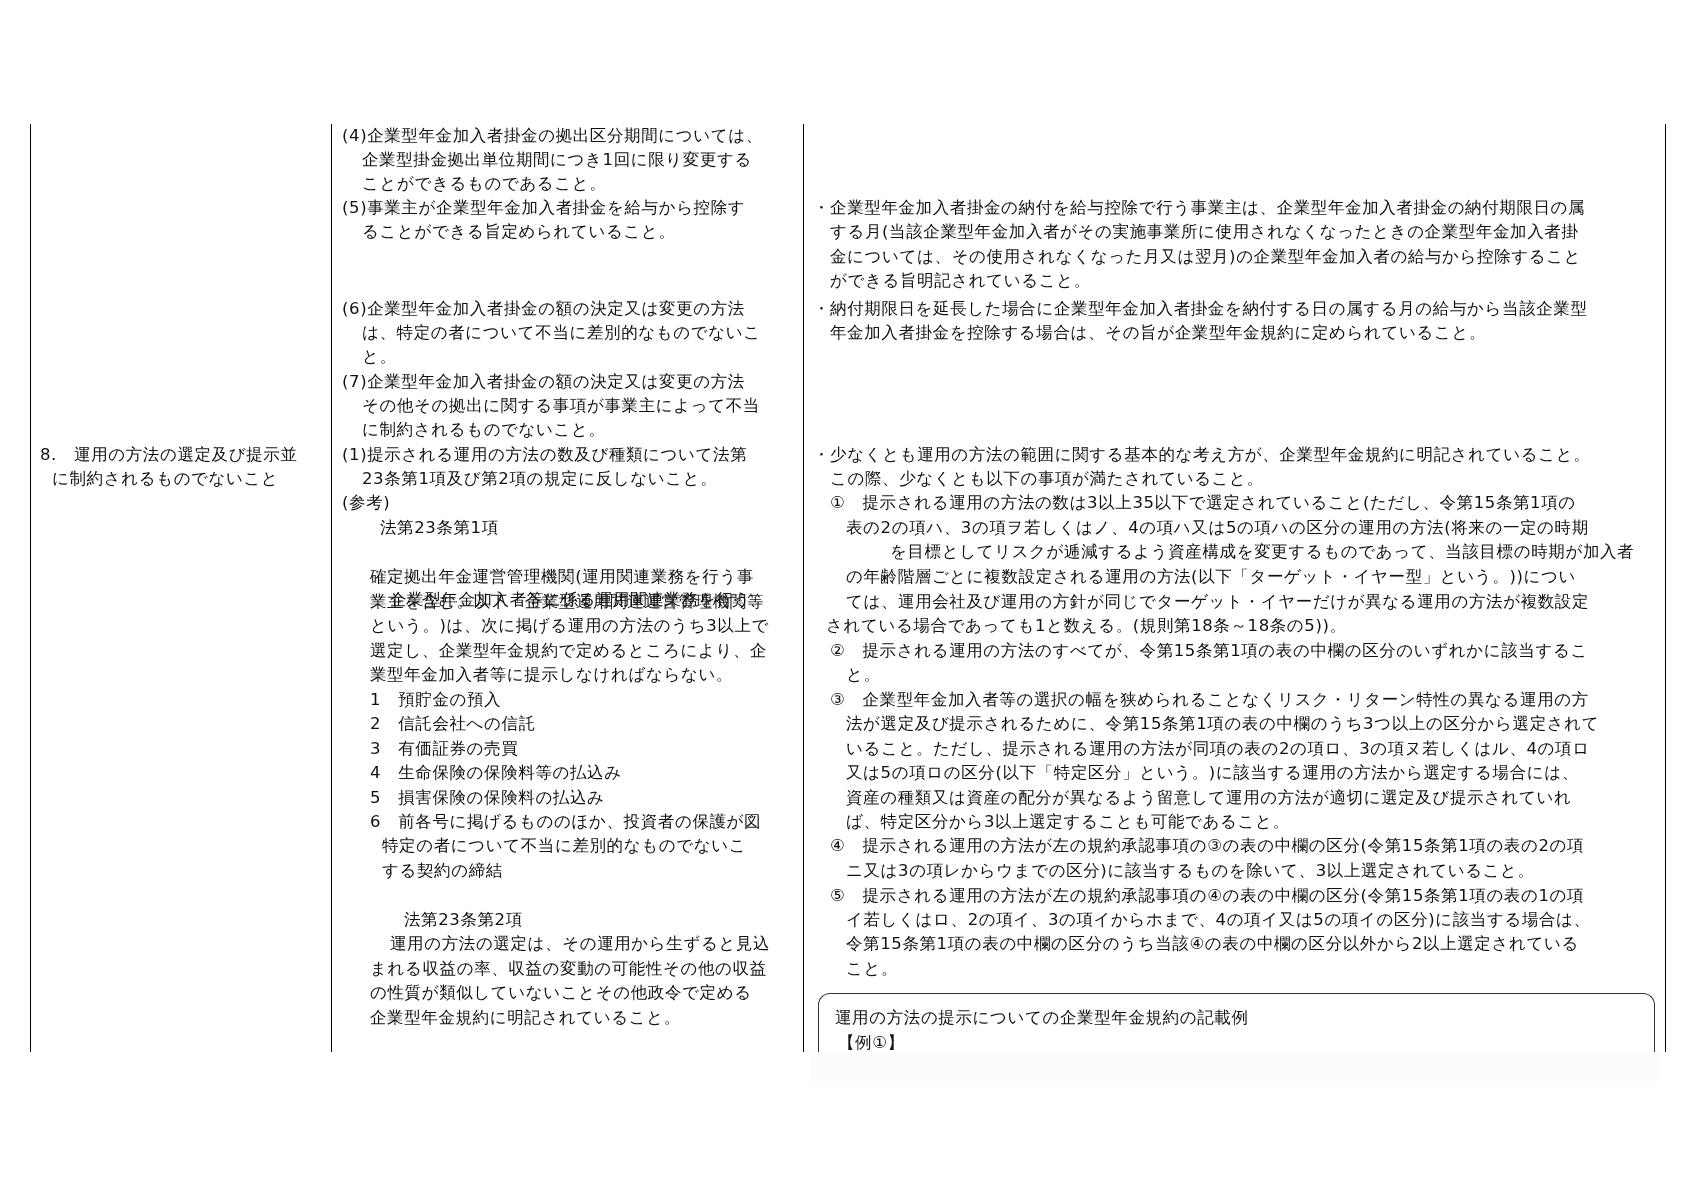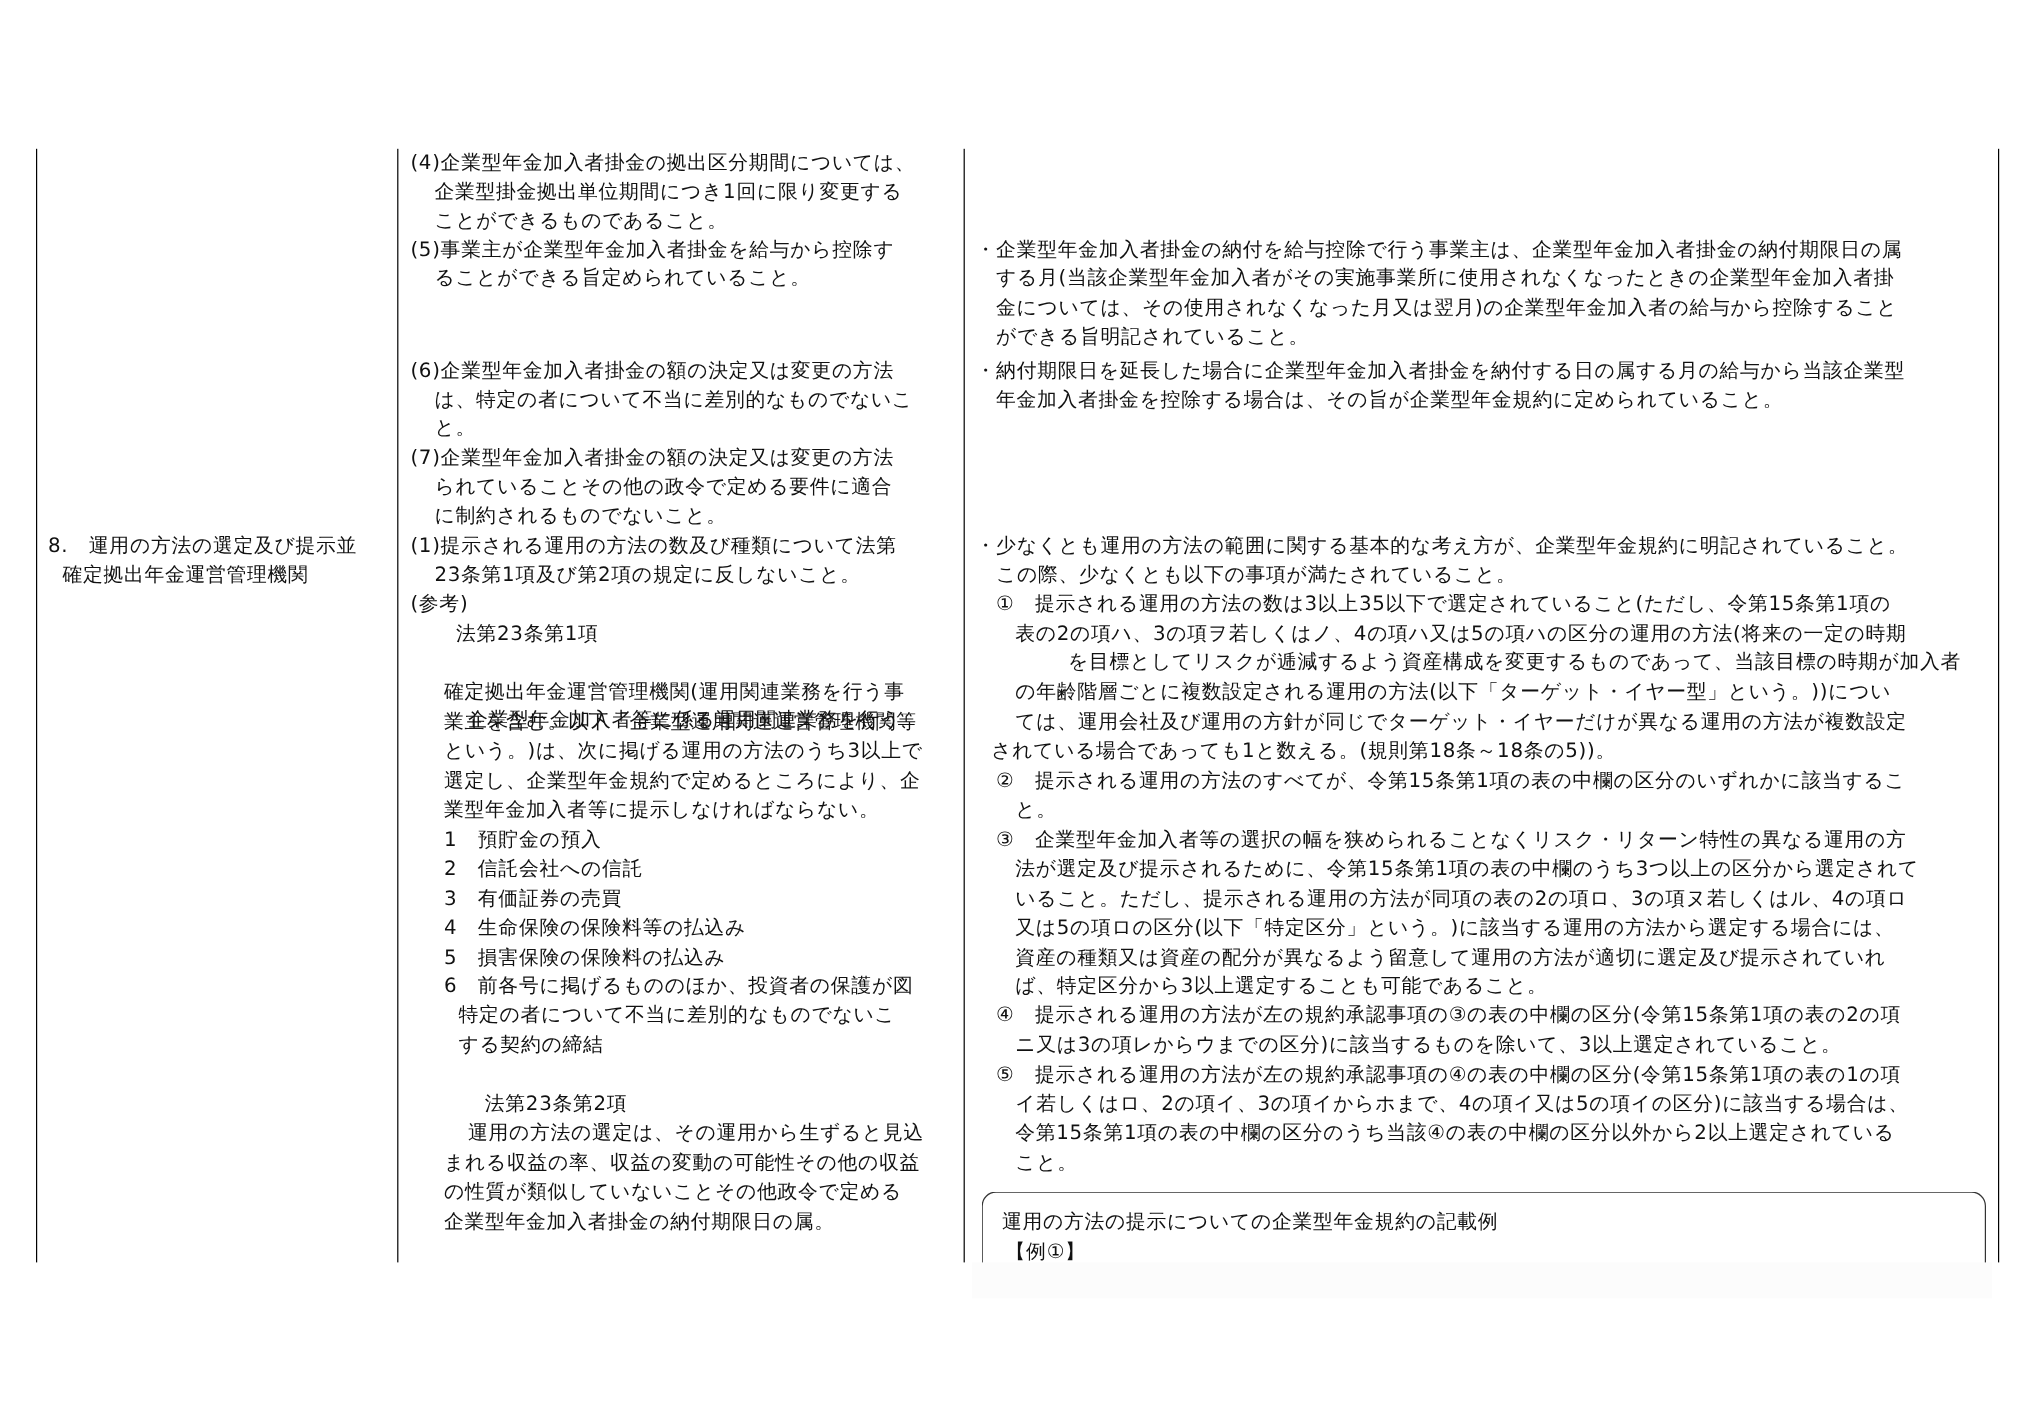--- a/index.html
+++ b/index.html
@@ -23,40 +23,40 @@
 </head>
 <body>
 
 <div class="vline" style="left:30px;"></div>
 <div class="vline" style="left:331px;"></div>
 <div class="vline" style="left:803px;"></div>
 <div class="vline" style="left:1665px;"></div>
 
 <div>
   <div class="ln" style="left:40px;top:443px;">8.　運用の方法の選定及び提示並</div>
-  <div class="ln" style="left:52px;top:467px;">確定拠出年金運営管理機関</div>
+  <div class="ln" style="left:52px;top:467px;">に制約されるものでないこと</div>
 </div>
 
 <div>
   <div class="ln" style="left:342px;top:124px;">(4)企業型年金加入者掛金の拠出区分期間については、</div>
   <div class="ln" style="left:362px;top:148px;">企業型掛金拠出単位期間につき1回に限り変更する</div>
   <div class="ln" style="left:362px;top:172px;">ことができるものであること。</div>
 </div>
 <div>
   <div class="ln" style="left:342px;top:196px;">(5)事業主が企業型年金加入者掛金を給与から控除す</div>
   <div class="ln" style="left:362px;top:220px;">ることができる旨定められていること。</div>
 </div>
 <div>
   <div class="ln" style="left:342px;top:297px;">(6)企業型年金加入者掛金の額の決定又は変更の方法</div>
   <div class="ln" style="left:362px;top:321px;">は、特定の者について不当に差別的なものでないこ</div>
   <div class="ln" style="left:362px;top:345px;">と。</div>
 </div>
 <div>
   <div class="ln" style="left:342px;top:370px;">(7)企業型年金加入者掛金の額の決定又は変更の方法</div>
-  <div class="ln" style="left:362px;top:394px;">られていることその他の政令で定める要件に適合</div>
+  <div class="ln" style="left:362px;top:394px;">その他その拠出に関する事項が事業主によって不当</div>
   <div class="ln" style="left:362px;top:418px;">に制約されるものでないこと。</div>
 </div>
 <div>
   <div class="ln" style="left:342px;top:443px;">(1)提示される運用の方法の数及び種類について法第</div>
   <div class="ln" style="left:362px;top:467px;">23条第1項及び第2項の規定に反しないこと。</div>
 </div>
 <div class="ln" style="left:342px;top:491px;">(参考)</div>
 <div class="ln" style="left:380px;top:516px;">法第23条第1項</div>
 <div>
   <div class="ln" style="left:390px;top:568px;margin-top:20px;">企業型年金加入者等に係る運用関連業務を行う</div>
@@ -74,21 +74,21 @@
   <div class="ln" style="left:370px;top:786px;">5　損害保険の保険料の払込み</div>
   <div class="ln" style="left:370px;top:810px;">6　前各号に掲げるもののほか、投資者の保護が図</div>
   <div class="ln" style="left:382px;top:834px;">特定の者について不当に差別的なものでないこ</div>
   <div class="ln" style="left:382px;top:859px;">する契約の締結</div>
 </div>
 <div class="ln" style="left:380px;top:908px;margin-left:24px;">法第23条第2項</div>
 <div>
   <div class="ln" style="left:390px;top:932px;">運用の方法の選定は、その運用から生ずると見込</div>
   <div class="ln" style="left:370px;top:957px;">まれる収益の率、収益の変動の可能性その他の収益</div>
   <div class="ln" style="left:370px;top:981px;">の性質が類似していないことその他政令で定める</div>
-  <div class="ln" style="left:370px;top:1006px;">企業型年金加入者掛金の納付期限日の属。</div>
+  <div class="ln" style="left:370px;top:1006px;">企業型年金規約に明記されていること。</div>
 </div>
 
 <div>
   <div class="ln" style="left:813px;top:196px;">・企業型年金加入者掛金の納付を給与控除で行う事業主は、企業型年金加入者掛金の納付期限日の属</div>
   <div class="ln" style="left:830px;top:220px;">する月(当該企業型年金加入者がその実施事業所に使用されなくなったときの企業型年金加入者掛</div>
   <div class="ln" style="left:830px;top:245px;">金については、その使用されなくなった月又は翌月)の企業型年金加入者の給与から控除すること</div>
   <div class="ln" style="left:830px;top:269px;">ができる旨明記されていること。</div>
 </div>
 <div>
   <div class="ln" style="left:813px;top:297px;">・納付期限日を延長した場合に企業型年金加入者掛金を納付する日の属する月の給与から当該企業型</div>

